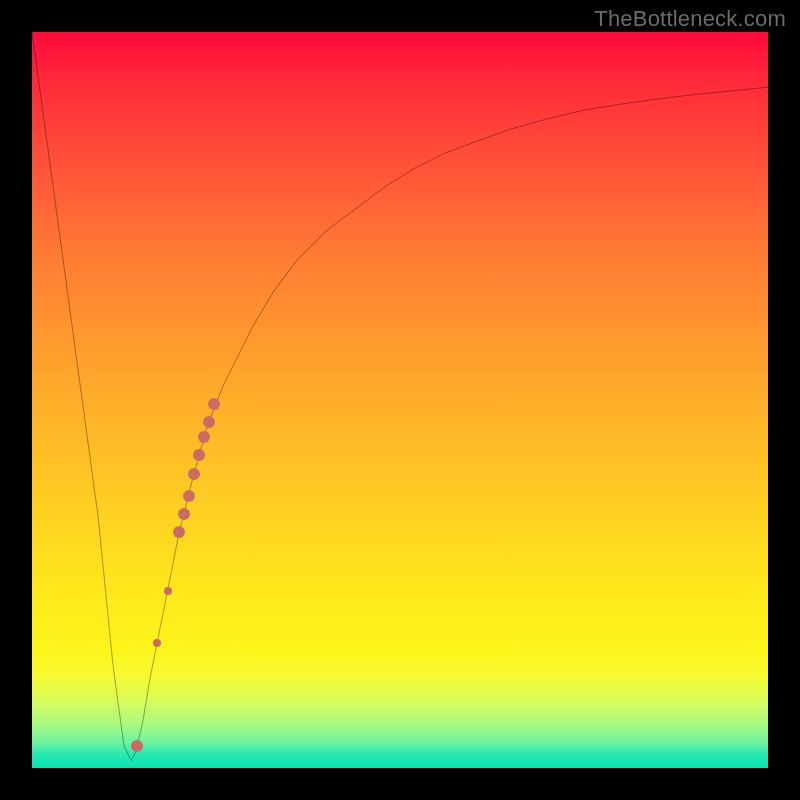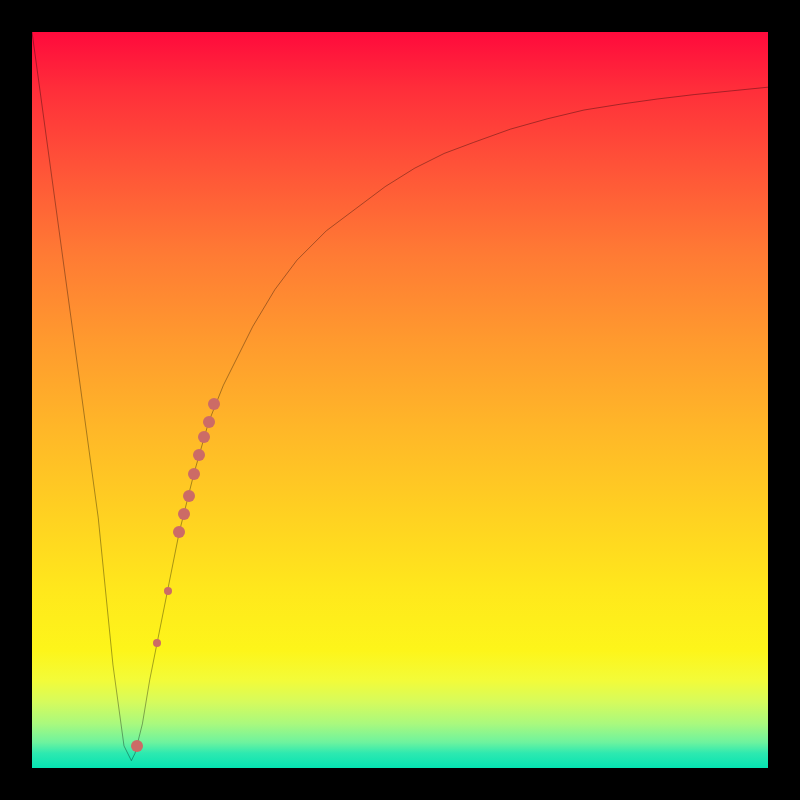--- a/index.html
+++ b/index.html
@@ -68,20 +68,21 @@
     color: #6b6b6b;
     font-size: 22px;
     letter-spacing: 0.2px;
     user-select: none;
   }
 </style>
 </head>
 <body>
 
 <div class="frame">
+  <div class="watermark">TheBottleneck.com</div>
   <div class="plot">
     <div class="gradient"></div>
     <svg class="curve" viewBox="0 0 100 100" preserveAspectRatio="none">
       <path fill="none" stroke="#000000" stroke-width="0.35" vector-effect="non-scaling-stroke" d="M0.00 0.00 L3.00 22.00 L6.00 44.00 L9.00 66.00 L11.00 86.00 L12.50 97.00 L13.50 99.00 L14.00 98.00 L15.00 94.00 L16.00 88.00 L18.00 78.00 L20.00 68.00 L22.00 60.00 L24.00 53.00 L26.00 48.00 L28.00 44.00 L30.00 40.00 L33.00 35.00 L36.00 31.00 L40.00 27.00 L44.00 24.00 L48.00 21.00 L52.00 18.50 L56.00 16.50 L60.00 15.00 L65.00 13.20 L70.00 11.80 L75.00 10.60 L80.00 9.80 L85.00 9.10 L90.00 8.50 L95.00 8.00 L100.00 7.50"></path>
     </svg>
     <div class="dots">
         <div class="dot" style="width: 12px; height: 12px; left: 14.2%; top: 97%; background: rgb(204, 107, 102);"></div>
         <div class="dot" style="width: 8px; height: 8px; left: 17%; top: 83%; background: rgb(204, 107, 102);"></div>
         <div class="dot" style="width: 8px; height: 8px; left: 18.5%; top: 76%; background: rgb(204, 107, 102);"></div>
         <div class="dot" style="width: 12px; height: 12px; left: 20%; top: 68%; background: rgb(204, 107, 102);"></div>

